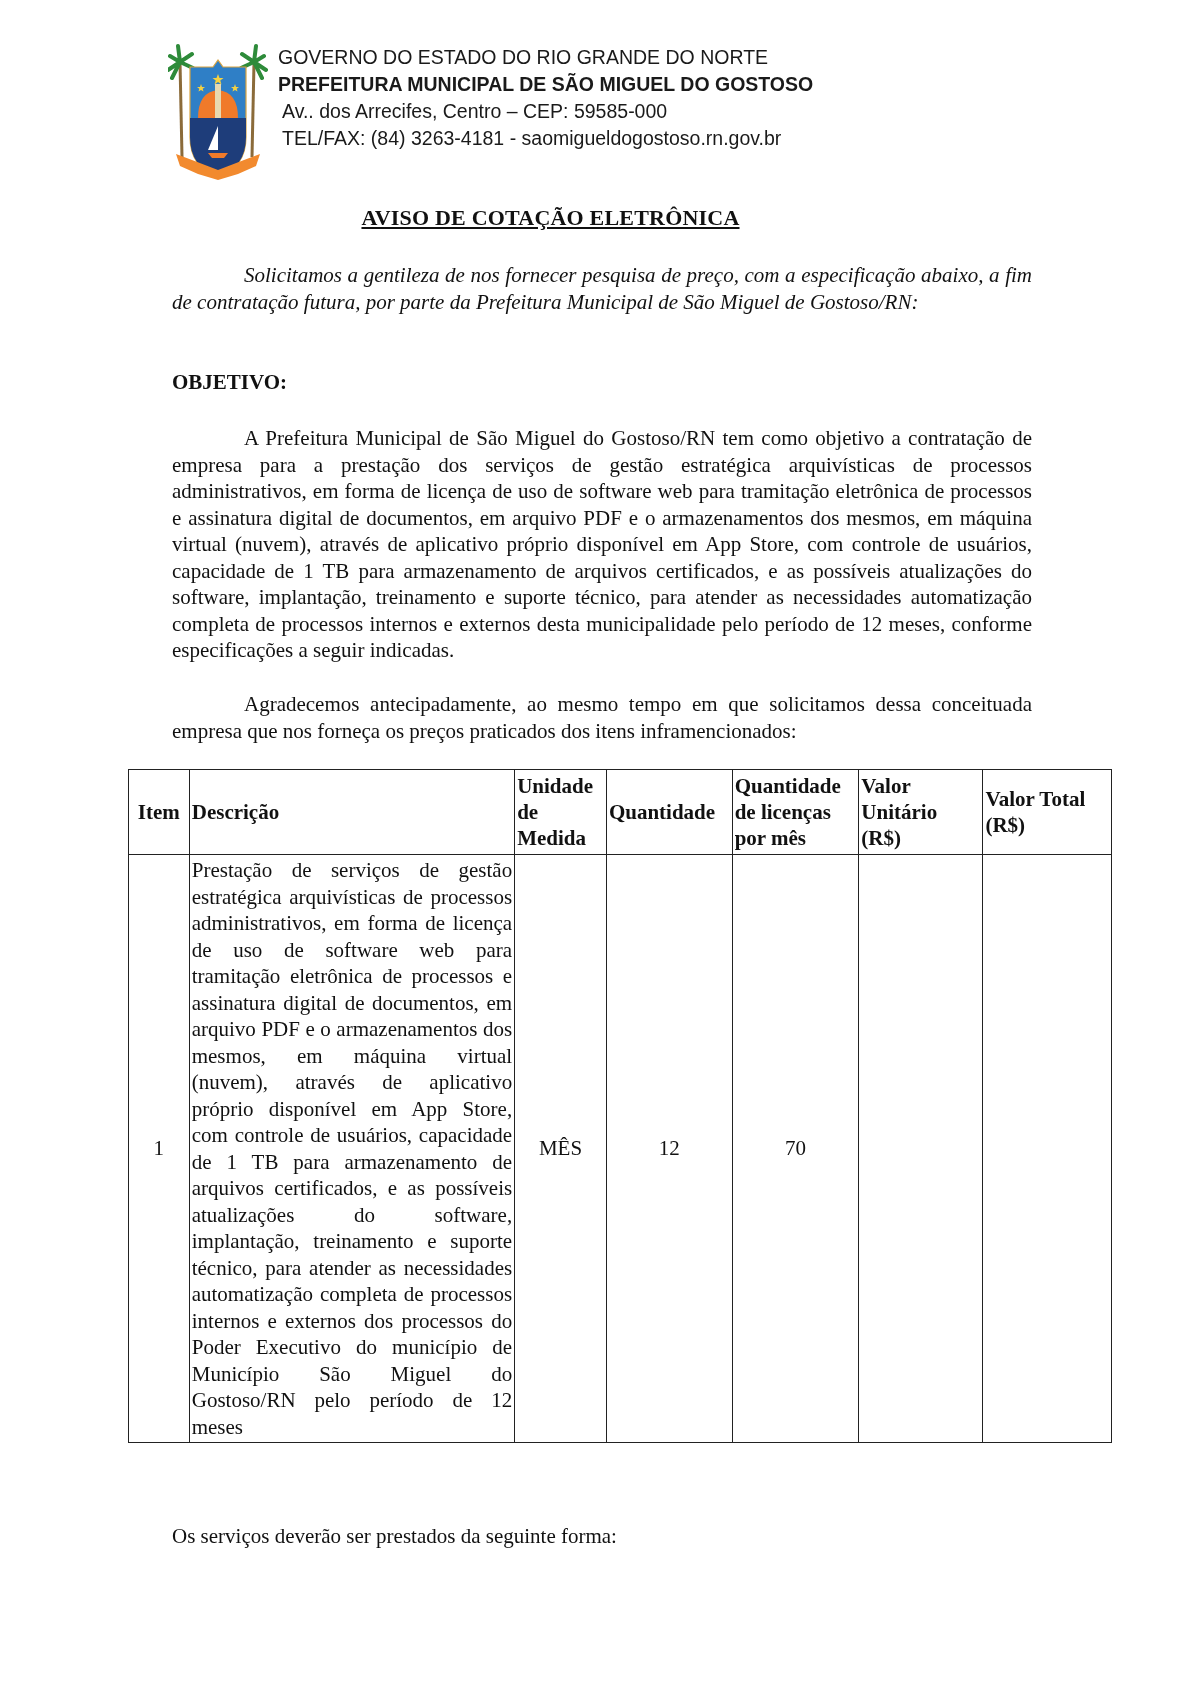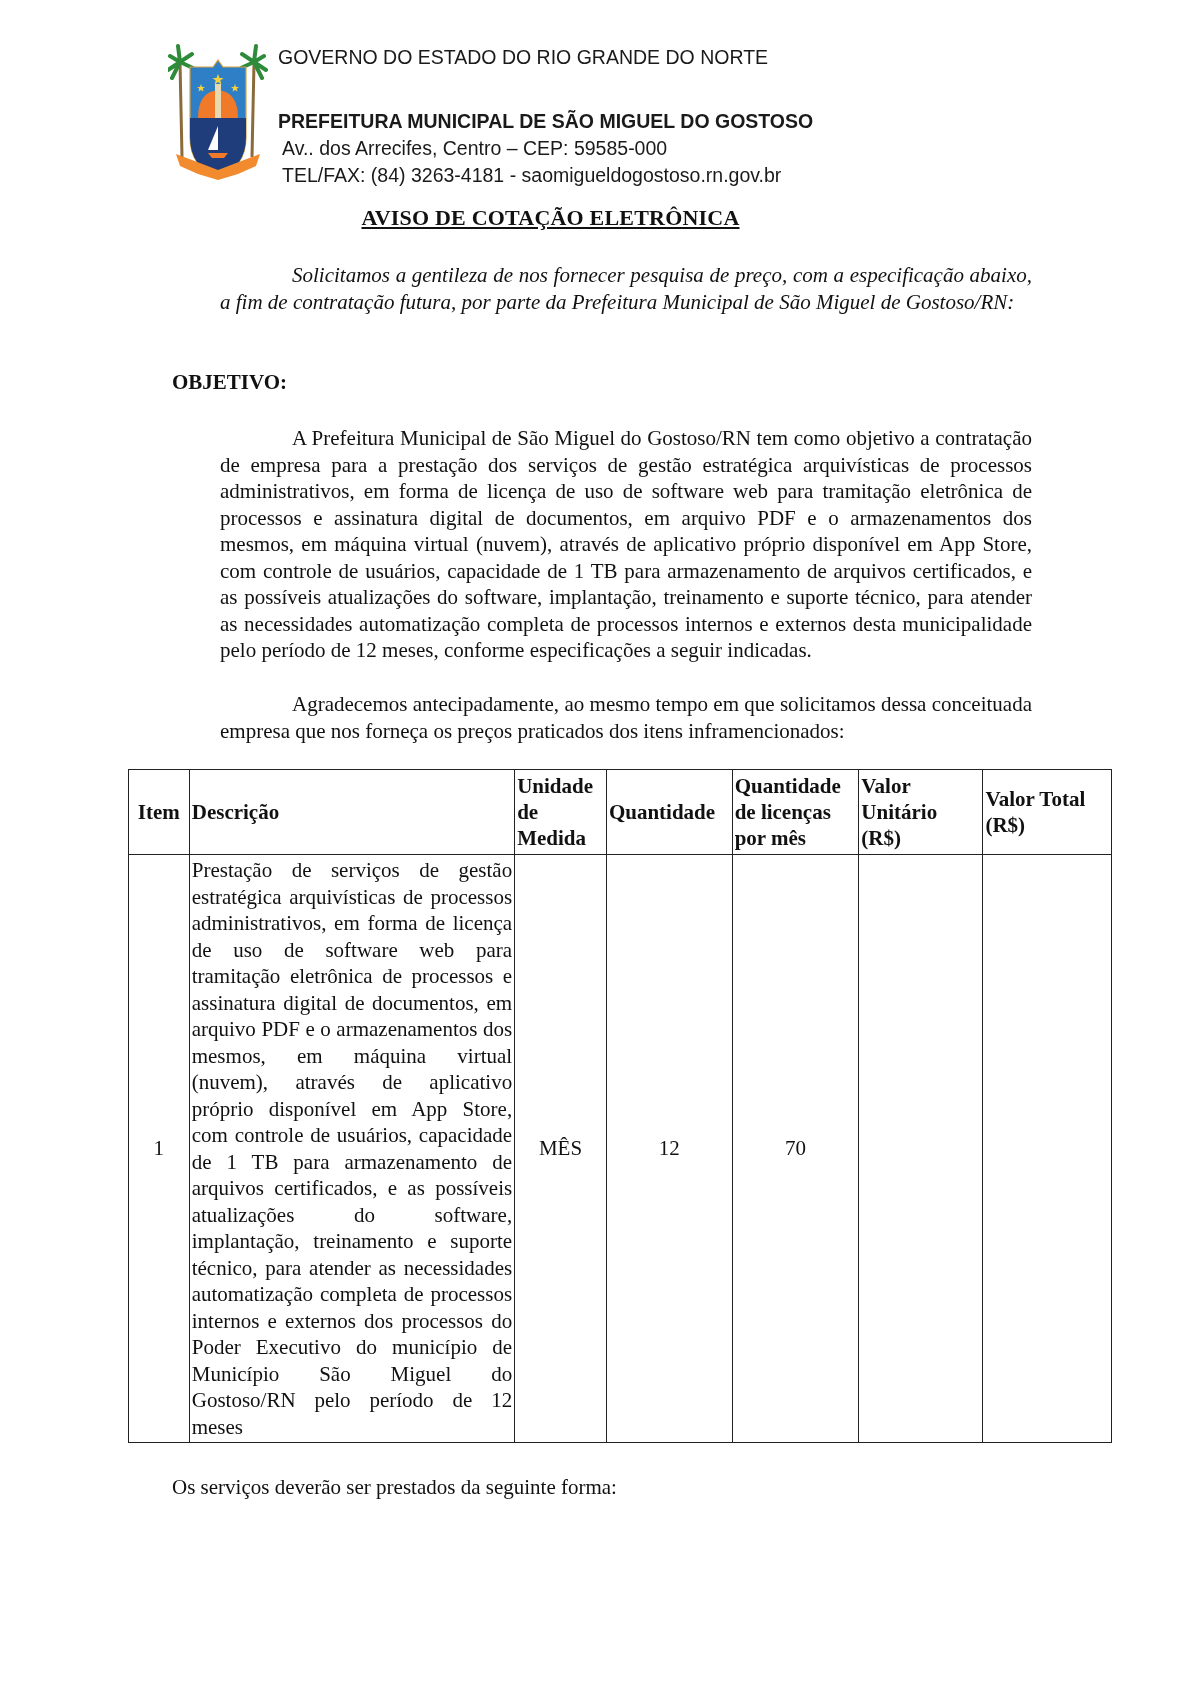--- a/index.html
+++ b/index.html
@@ -1,27 +1,27 @@
 <!DOCTYPE html>
 <html><head>
 <meta charset="utf-8">
 <style>
   html, body { margin: 0; padding: 0; background: #ffffff; }
   body { width: 1200px; height: 1697px; position: relative; overflow: hidden; font-family: "Liberation Serif", serif; color: #111; }
 
   .letterhead { position: absolute; left: 168px; top: 42px; width: 700px; height: 150px; }
   .crest { position: absolute; left: 0; top: 0; width: 100px; height: 145px; }
   .lh-text { position: absolute; left: 110px; top: 2px; font-family: "Liberation Sans", sans-serif; font-size: 19.5px; line-height: 27px; color: #1a1a1a; white-space: nowrap; }
-  .lh-text .bold { font-weight: bold; margin-top: 37px; }
+  .lh-text .bold { font-weight: bold; }
   .lh-text .indent { padding-left: 4px; }
 
   .title { position: absolute; top: 205px; left: 0; width: 1101px; text-align: center; font-size: 22px; font-weight: bold; text-decoration: underline; letter-spacing: 0.2px; }
 
   .para { position: absolute; left: 172px; width: 860px; font-size: 21px; line-height: 26.5px; text-align: justify; }
-  .para .first { text-indent: 72px; margin-left: 48px; }
+  .para .first { text-indent: 72px; }
   .intro { top: 262px; font-style: italic; }
 
   .section-heading { position: absolute; left: 172px; top: 370px; font-size: 21px; font-weight: bold; }
   .section-heading .u { }
 
   .objetivo { top: 425px; }
   .agradecemos { top: 691px; }
 
   table.quote { position: absolute; left: 128px; top: 769px; width: 984px; border-collapse: collapse; font-size: 21px; }
   table.quote th, table.quote td { border: 1.6px solid #222; vertical-align: middle; padding: 2px 2px; }
@@ -31,21 +31,21 @@
   .c-desc { width: 324px; }
   .c-un { width: 87px; }
   .c-qt { width: 121px; }
   .c-ql { width: 122px; }
   .c-vu { width: 120px; }
   .c-vt { width: 125px; }
   td.center { text-align: center; }
   td.desc { text-align: justify; padding: 3px 2px 4px 2px; }
   th.just { text-align: justify; text-align-last: left; }
 
-  .closing { position: absolute; left: 172px; top: 1475px; font-size: 21px; }
+  .closing { position: absolute; left: 172px; top: 1524px; font-size: 21px; }
 </style>
 </head>
 <body>
 
 <div class="letterhead">
   <svg class="crest" viewBox="0 0 100 145">
 
     <g>
       <line x1="12" y1="20" x2="14" y2="115" stroke="#8b6b3a" stroke-width="3"></line>
       <path d="M12 20 L0 28 M12 20 L2 14 M12 20 L10 4 M12 20 L24 12 M12 20 L25 26 M12 20 L4 36" stroke="#2e8b3a" stroke-width="4" stroke-linecap="round"></path>

